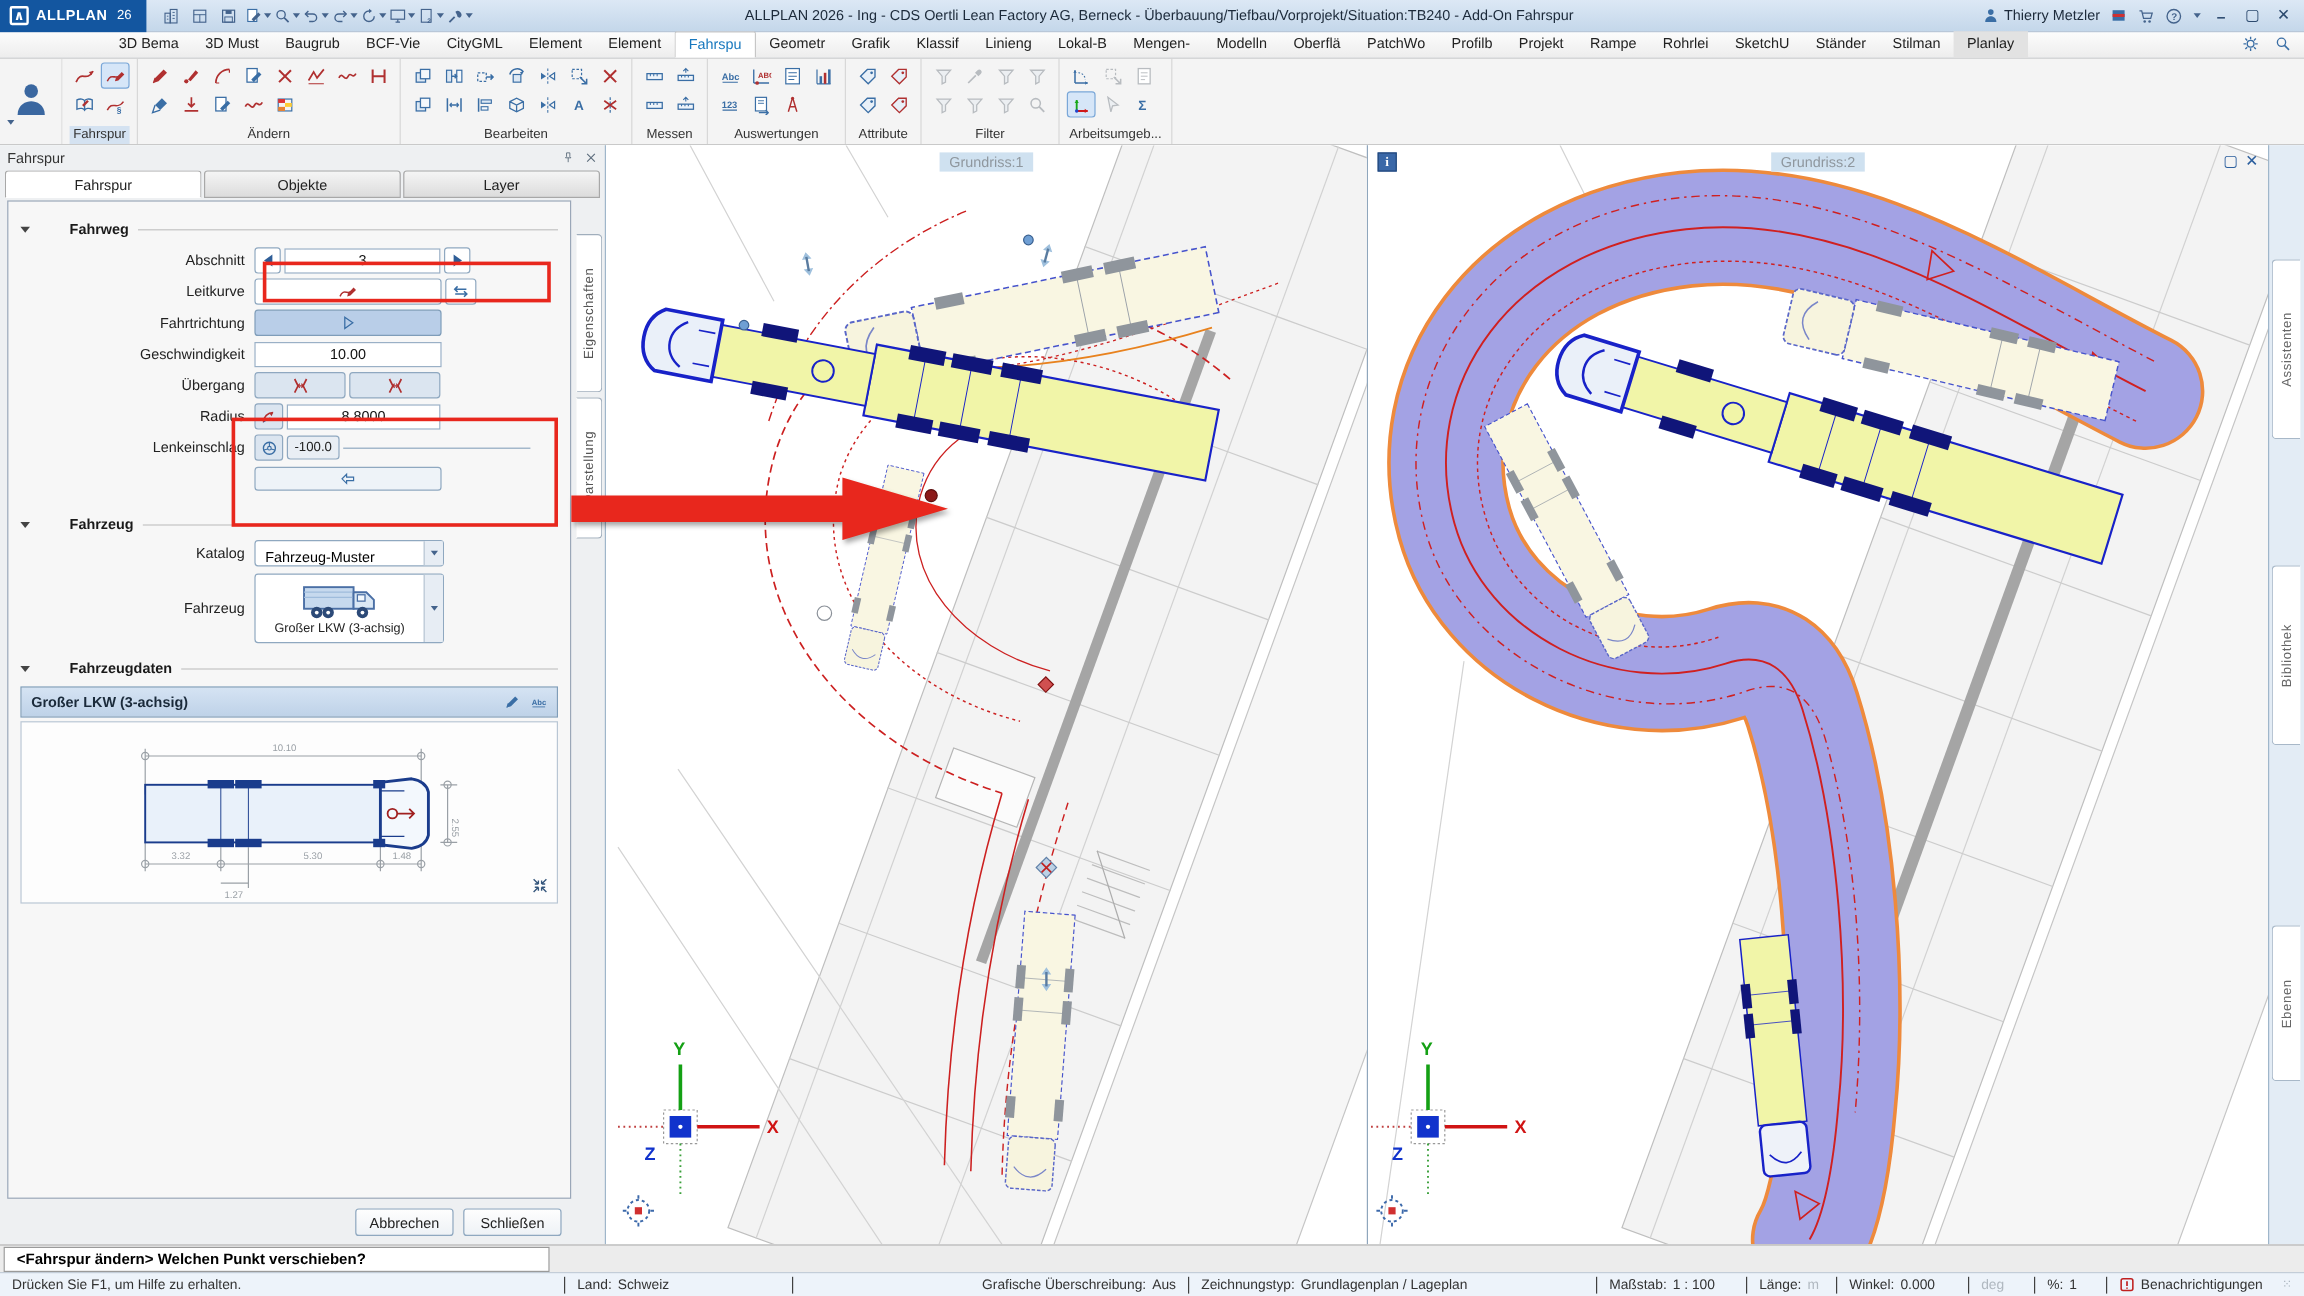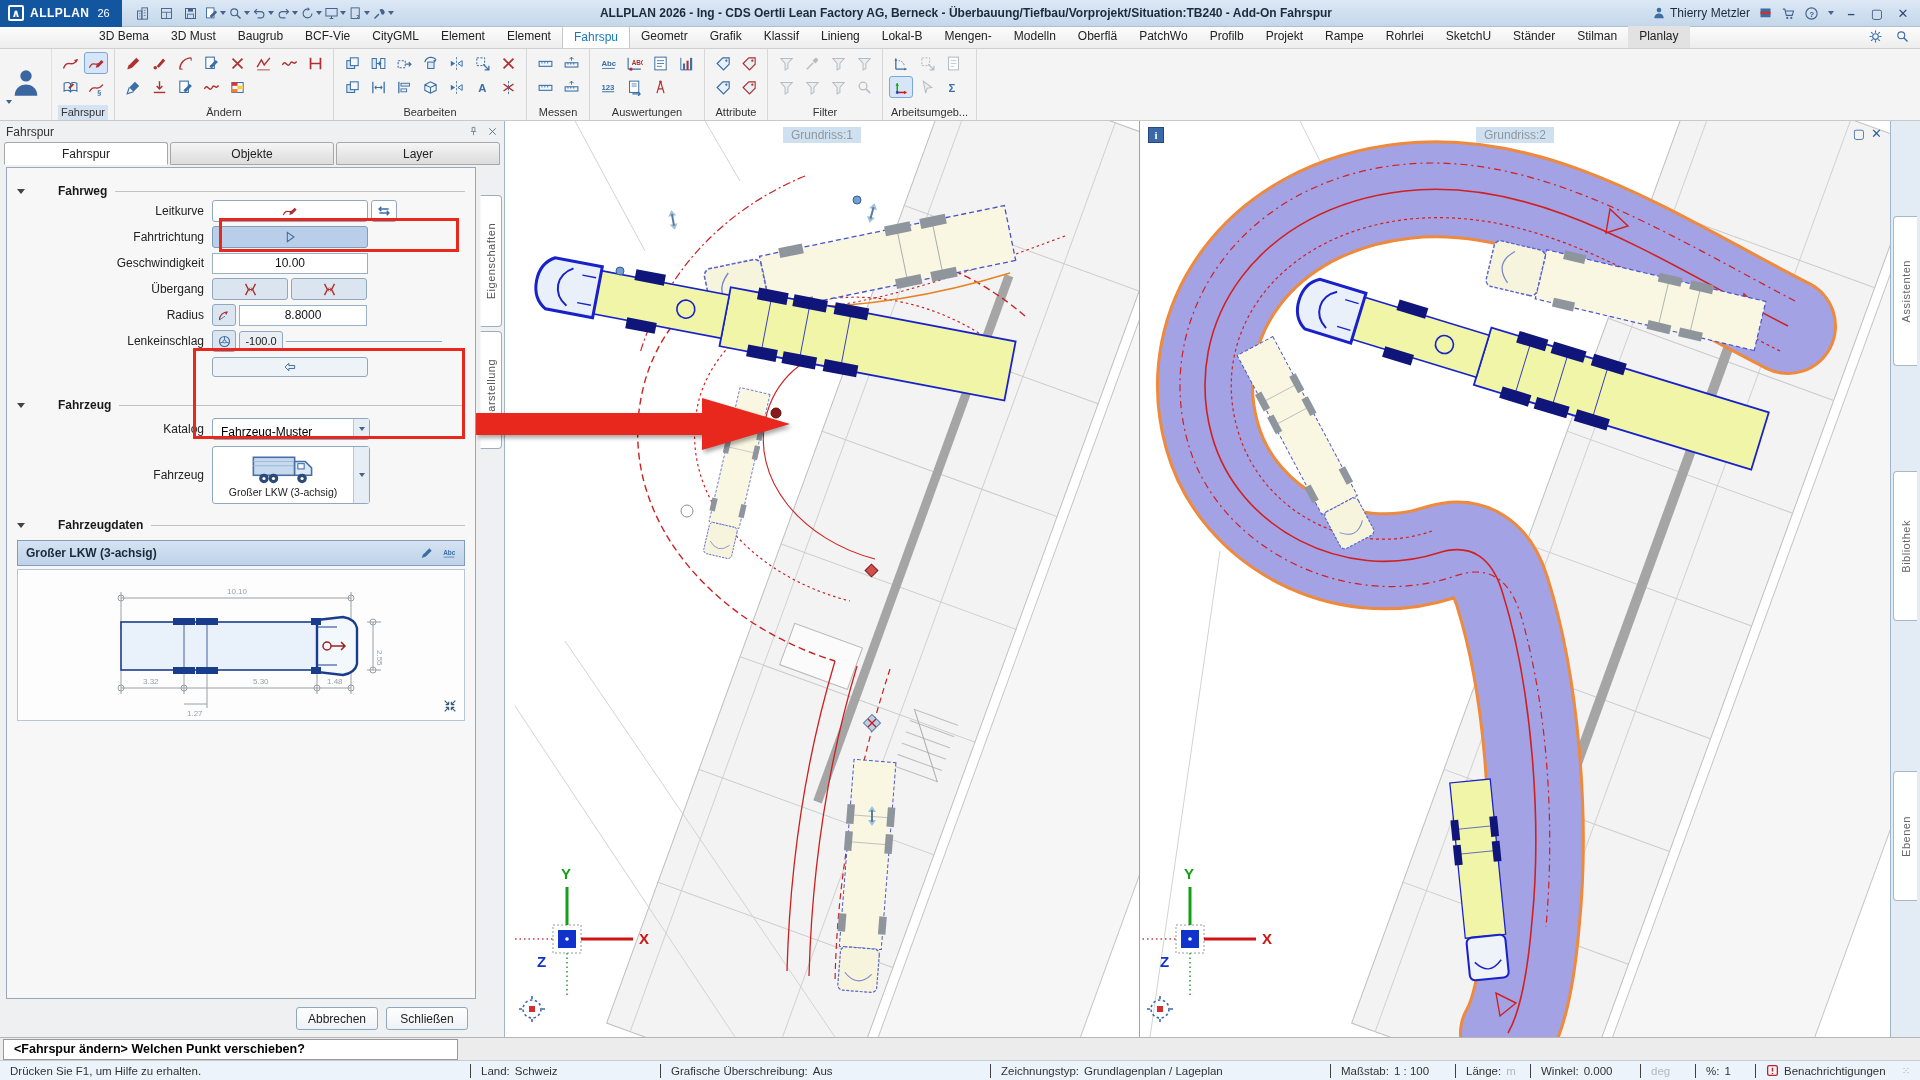--- a/index.html
+++ b/index.html
@@ -16,21 +16,21 @@
   #logo{background:#1356a0;height:27px;display:flex;align-items:center;padding:0 12px 0 8px;gap:6px;}
   #logo .lg-box{width:16px;height:16px;border:2px solid #fff;border-radius:2px;color:#fff;font-size:11px;
     font-weight:bold;display:flex;align-items:center;justify-content:center;}
   #logo .lg-txt{color:#fff;font-size:12px;font-weight:bold;letter-spacing:.5px;}
   #logo .lg-ver{color:#fff;font-size:11px;margin-left:2px;}
   #qat{display:flex;align-items:center;gap:2px;margin-left:10px;}
   .qat-btn{width:22px;height:20px;display:flex;align-items:center;justify-content:center;color:#44638c;}
   .qat-btn svg{width:15px;height:15px;}
   .caret{width:0;height:0;border-left:3px solid transparent;border-right:3px solid transparent;
     border-top:4px solid #44638c;margin-left:1px;}
-  #title-text{position:absolute;left:12px;right:0;text-align:center;font-size:12px;color:#1c2a3a;pointer-events:none;font-weight:bold;}
+  #title-text{position:absolute;left:12px;right:0;text-align:center;font-size:12px;color:#1c2a3a;pointer-events:none;}
   #tb-right{margin-left:auto;display:flex;align-items:center;gap:8px;padding-right:8px;z-index:2;}
   #tb-user{display:flex;align-items:center;gap:4px;color:#1c2a3a;font-size:12px;}
   #tb-user svg{width:14px;height:14px;color:#3a6ea5;}
   .winbtn{font-size:13px;color:#2c4a6e;width:18px;text-align:center;font-weight:bold;}
 
   
   #menurow{height:22px;background:linear-gradient(#fcfcfc,#ededed);display:flex;align-items:flex-end;
     border-bottom:1px solid #d0d0d0;padding-left:88px;position:relative;}
   #menu-tabs{display:flex;height:22px;}
   #menu-tabs .item{padding:3px 11px 2px;font-size:12px;color:#222;white-space:nowrap;}
@@ -1034,20 +1034,32 @@
         <div class="item">Layer</div>
       </div>
 
     <div id="pal-box">
 
       <div class="sect" style="margin-top:8px;">
         <span class="tri"></span>
         <span class="stitle">Fahrweg</span>
         <span class="sline"></span>
       </div>
+      <div class="prow" style="margin-top:6px;">
+        <div class="plabel">Abschnitt</div>
+        <div class="pctrl">
+          <div class="spin">
+              <span class="t-left"></span>
+            </div>
+          <input class="tinput" style="width: 130px;" value="3">
+          <div class="spin">
+              <span class="t-right"></span>
+            </div>
+        </div>
+      </div>
       <div class="prow">
         <div class="plabel">Leitkurve</div>
         <div class="pctrl">
           <div class="wbtn" style="width:156px;">
             <svg width="26" height="16" viewBox="0 0 24 24" class="c-red">
                 <use href="#i-curve-pencil"></use>
               </svg>
           </div>
           <div class="wbtn" style="width:26px;">
             <svg width="16" height="16" viewBox="0 0 24 24">
@@ -1384,21 +1396,21 @@
 <div id="cmdbar">
   <div id="cmd-field">&lt;Fahrspur ändern&gt; Welchen Punkt verschieben?</div>
 </div>
 
 <div id="statusbar">
   <span class="sseg" style="width:470px;">Drücken Sie F1, um Hilfe zu erhalten.</span>
   <span class="sseg bl" style="width:190px;">
     <span>Land:</span>
       <span>Schweiz</span>
   </span>
-  <span class="sseg bl" style="width:330px;">
+  <span class="sseg bl" style="width:330px;justify-content:flex-end;">
     <span>Grafische Überschreibung:</span>
       <span>Aus</span>
   </span>
   <span class="sseg bl" style="width:340px;">
     <span>Zeichnungstyp:</span>
       <span>Grundlagenplan / Lageplan</span>
   </span>
   <span class="sseg bl" style="width:125px;">
     <span>Maßstab:</span>
       <span>1 : 100</span>

